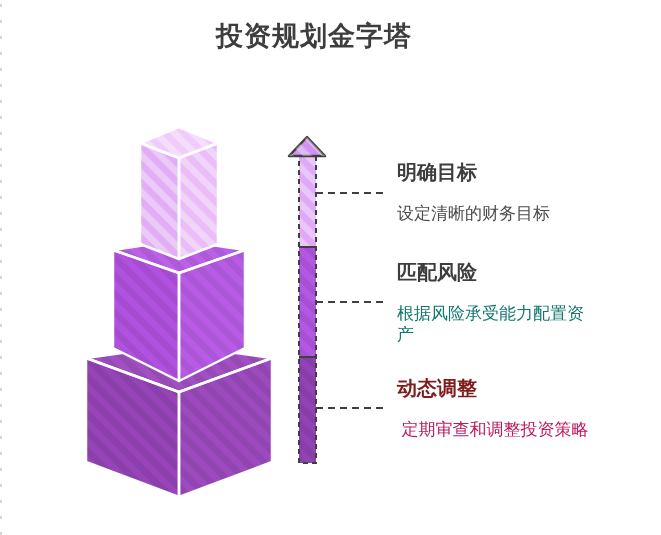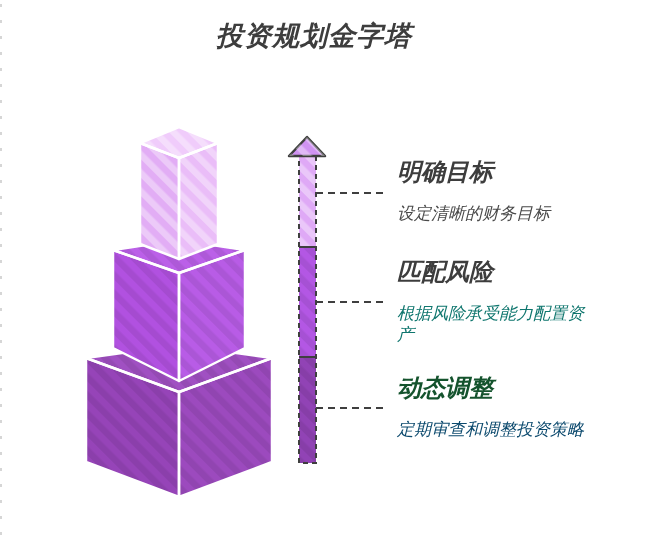--- a/index.html
+++ b/index.html
@@ -2,38 +2,37 @@
 <html><head>
 <meta charset="utf-8">
 <style>
   html,body{margin:0;padding:0;background:#fff;}
   #canvas{
     position:relative;
     width:604px;height:535px;
     background:#ffffff;
     overflow:hidden;
     font-family:"Liberation Sans",sans-serif;
-    font-style:italic;
   }
   .page-dotted-border{
     position:absolute;left:0;top:4px;width:2px;height:531px;
     background:repeating-linear-gradient(to bottom,#d6d6d6 0 3px,transparent 3px 16px);
   }
   .title{
     position:absolute;top:18px;left:0;right:0;
     padding-left:24px;
     text-align:center;
     font-size:27px;font-weight:700;letter-spacing:1px;
   }
   .diagram-svg{position:absolute;left:0;top:0;}
   .section{
     position:absolute;left:397px;width:196px;
   }
   .section .heading{
-    font-size:24px;font-weight:700;line-height:24px;
+    font-size:20px;font-weight:700;line-height:24px;
   }
   .section .desc{
     margin-top:19px;
     font-size:17px;line-height:21px;
   }
   #section-1{top:160px;}
   #section-2{top:260px;}
   #section-3{top:376px;}
 </style>
 </head>
@@ -106,17 +105,17 @@
     <div class="heading" style="color:#3d3d3d;">明确目标</div>
     <div class="desc" style="color:#4a4a4a;">设定清晰的财务目标</div>
   </div>
 
   <div class="section" id="section-2">
     <div class="heading" style="color:#3d3d3d;">匹配风险</div>
     <div class="desc" style="color:#0f766e;">根据风险承受能力配置资产</div>
   </div>
 
   <div class="section" id="section-3">
-    <div class="heading" style="color:#14532d;">动态调整</div>
-    <div class="desc" style="color:#0c4a6e;">定期审查和调整投资策略</div>
+    <div class="heading" style="color:#7f1d1d;">动态调整</div>
+    <div class="desc" style="color:#be185d;text-align:center;">定期审查和调整投资策略</div>
   </div>
 
 </div>
 
 </body></html>

